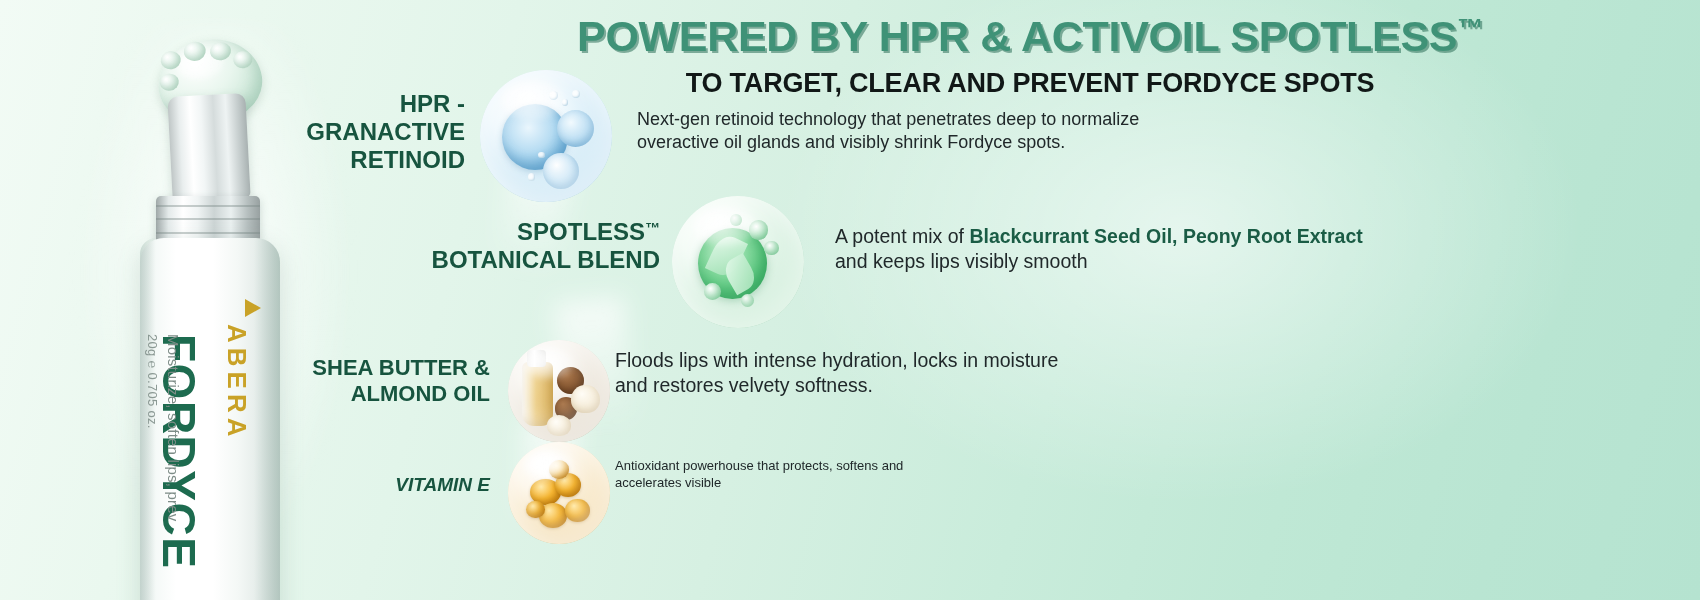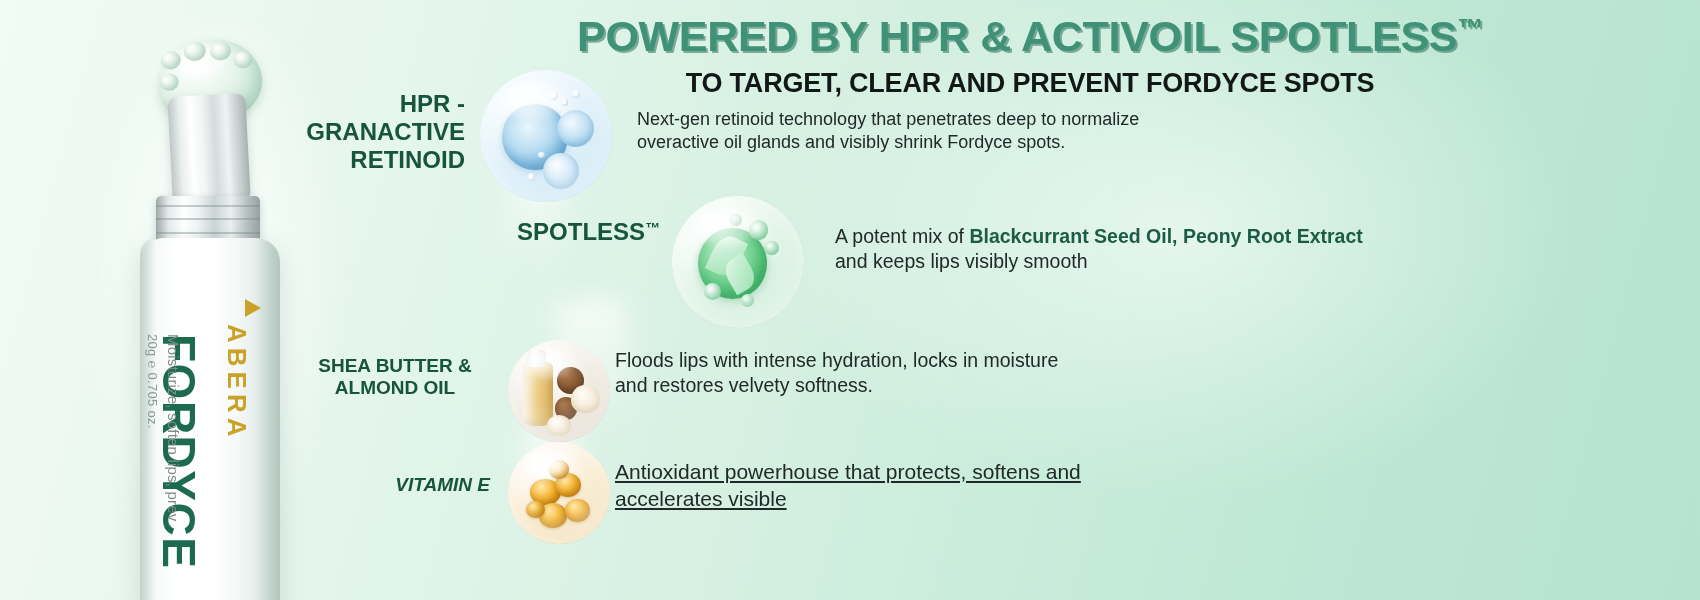--- a/index.html
+++ b/index.html
@@ -378,20 +378,21 @@
 
     <div class="ing-desc" style="left:637px; top:108px; width:660px; font-size:18px;">
       <div>Next-gen retinoid technology that penetrates deep to normalize</div>
       <div>overactive oil glands and visibly shrink Fordyce spots.</div>
     </div>
   </div>
 
   <div class="row">
     <div class="ing-label" style="left:400px; top:218px; width:260px; font-size:24px;">
       <div><span>SPOTLESS</span><span class="tm">™</span></div>
+      <div>BOTANICAL BLEND</div>
     </div>
 
     <div class="orb" id="orb-activoil" style="left:672px; top:196px; width:132px; height:132px;">
       <div class="core"></div>
       <div class="leaf" style="left:30%; top:30%; width:22%; height:30%; transform:rotate(25deg);"></div>
       <div class="leaf" style="left:42%; top:46%; width:20%; height:26%; transform:rotate(-30deg);"></div>
       <div class="bub" style="left:58%; top:18%; width:15%; height:15%;"></div>
       <div class="bub" style="left:70%; top:34%; width:11%; height:11%;"></div>
       <div class="bub" style="left:24%; top:66%; width:13%; height:13%;"></div>
       <div class="bub" style="left:52%; top:74%; width:10%; height:10%;"></div>
@@ -400,21 +401,21 @@
       <div class="orb-shell"></div>
     </div>
 
     <div class="ing-desc" id="activoil-desc" style="left:835px; top:224px; width:620px; font-size:19.5px;">
         <div><span>A potent mix of </span><b>Blackcurrant Seed Oil, Peony Root Extract</b></div>
         <div><span>and keeps lips visibly smooth</span></div>
       </div>
   </div>
 
   <div class="row">
-    <div class="ing-label" style="left:300px; top:355px; width:190px; font-size:19px;text-align:center;">
+    <div class="ing-label" style="left:300px; top:355px; width:190px; font-size:22px;">
       <div>SHEA BUTTER &amp;</div>
       <div>ALMOND OIL</div>
     </div>
 
     <div class="orb" id="orb-shea" style="left:508px; top:340px; width:102px; height:102px;">
       <div class="bottleshape"></div>
       <div class="cap"></div>
       <div class="nut" style="left:48%; top:26%; width:27%; height:27%;"></div>
       <div class="nut" style="left:46%; top:56%; width:22%; height:22%;"></div>
       <div class="shea" style="left:62%; top:44%; width:28%; height:28%;"></div>
@@ -439,19 +440,19 @@
       <div class="cap-pill" style="left:46%; top:30%; width:26%; height:24%;"></div>
       <div class="cap-pill" style="left:30%; top:60%; width:28%; height:24%;"></div>
       <div class="cap-pill" style="left:56%; top:56%; width:24%; height:22%;"></div>
       <div class="cap-pill" style="left:40%; top:18%; width:20%; height:18%;"></div>
       <div class="cap-pill" style="left:18%; top:58%; width:18%; height:17%;"></div>
       <div class="hl"></div>
       <div class="orb-gloss"></div>
       <div class="orb-shell"></div>
     </div>
 
-    <div class="ing-desc" style="left:615px; top:458px; width:620px; font-size:21px;text-decoration:underline;">
+    <div class="ing-desc" style="left:615px; top:458px; width:620px; font-size:13px;">
       <div>Antioxidant powerhouse that protects, softens and</div>
       <div>accelerates visible</div>
     </div>
   </div>
 
 </div>
 
 </body></html>

